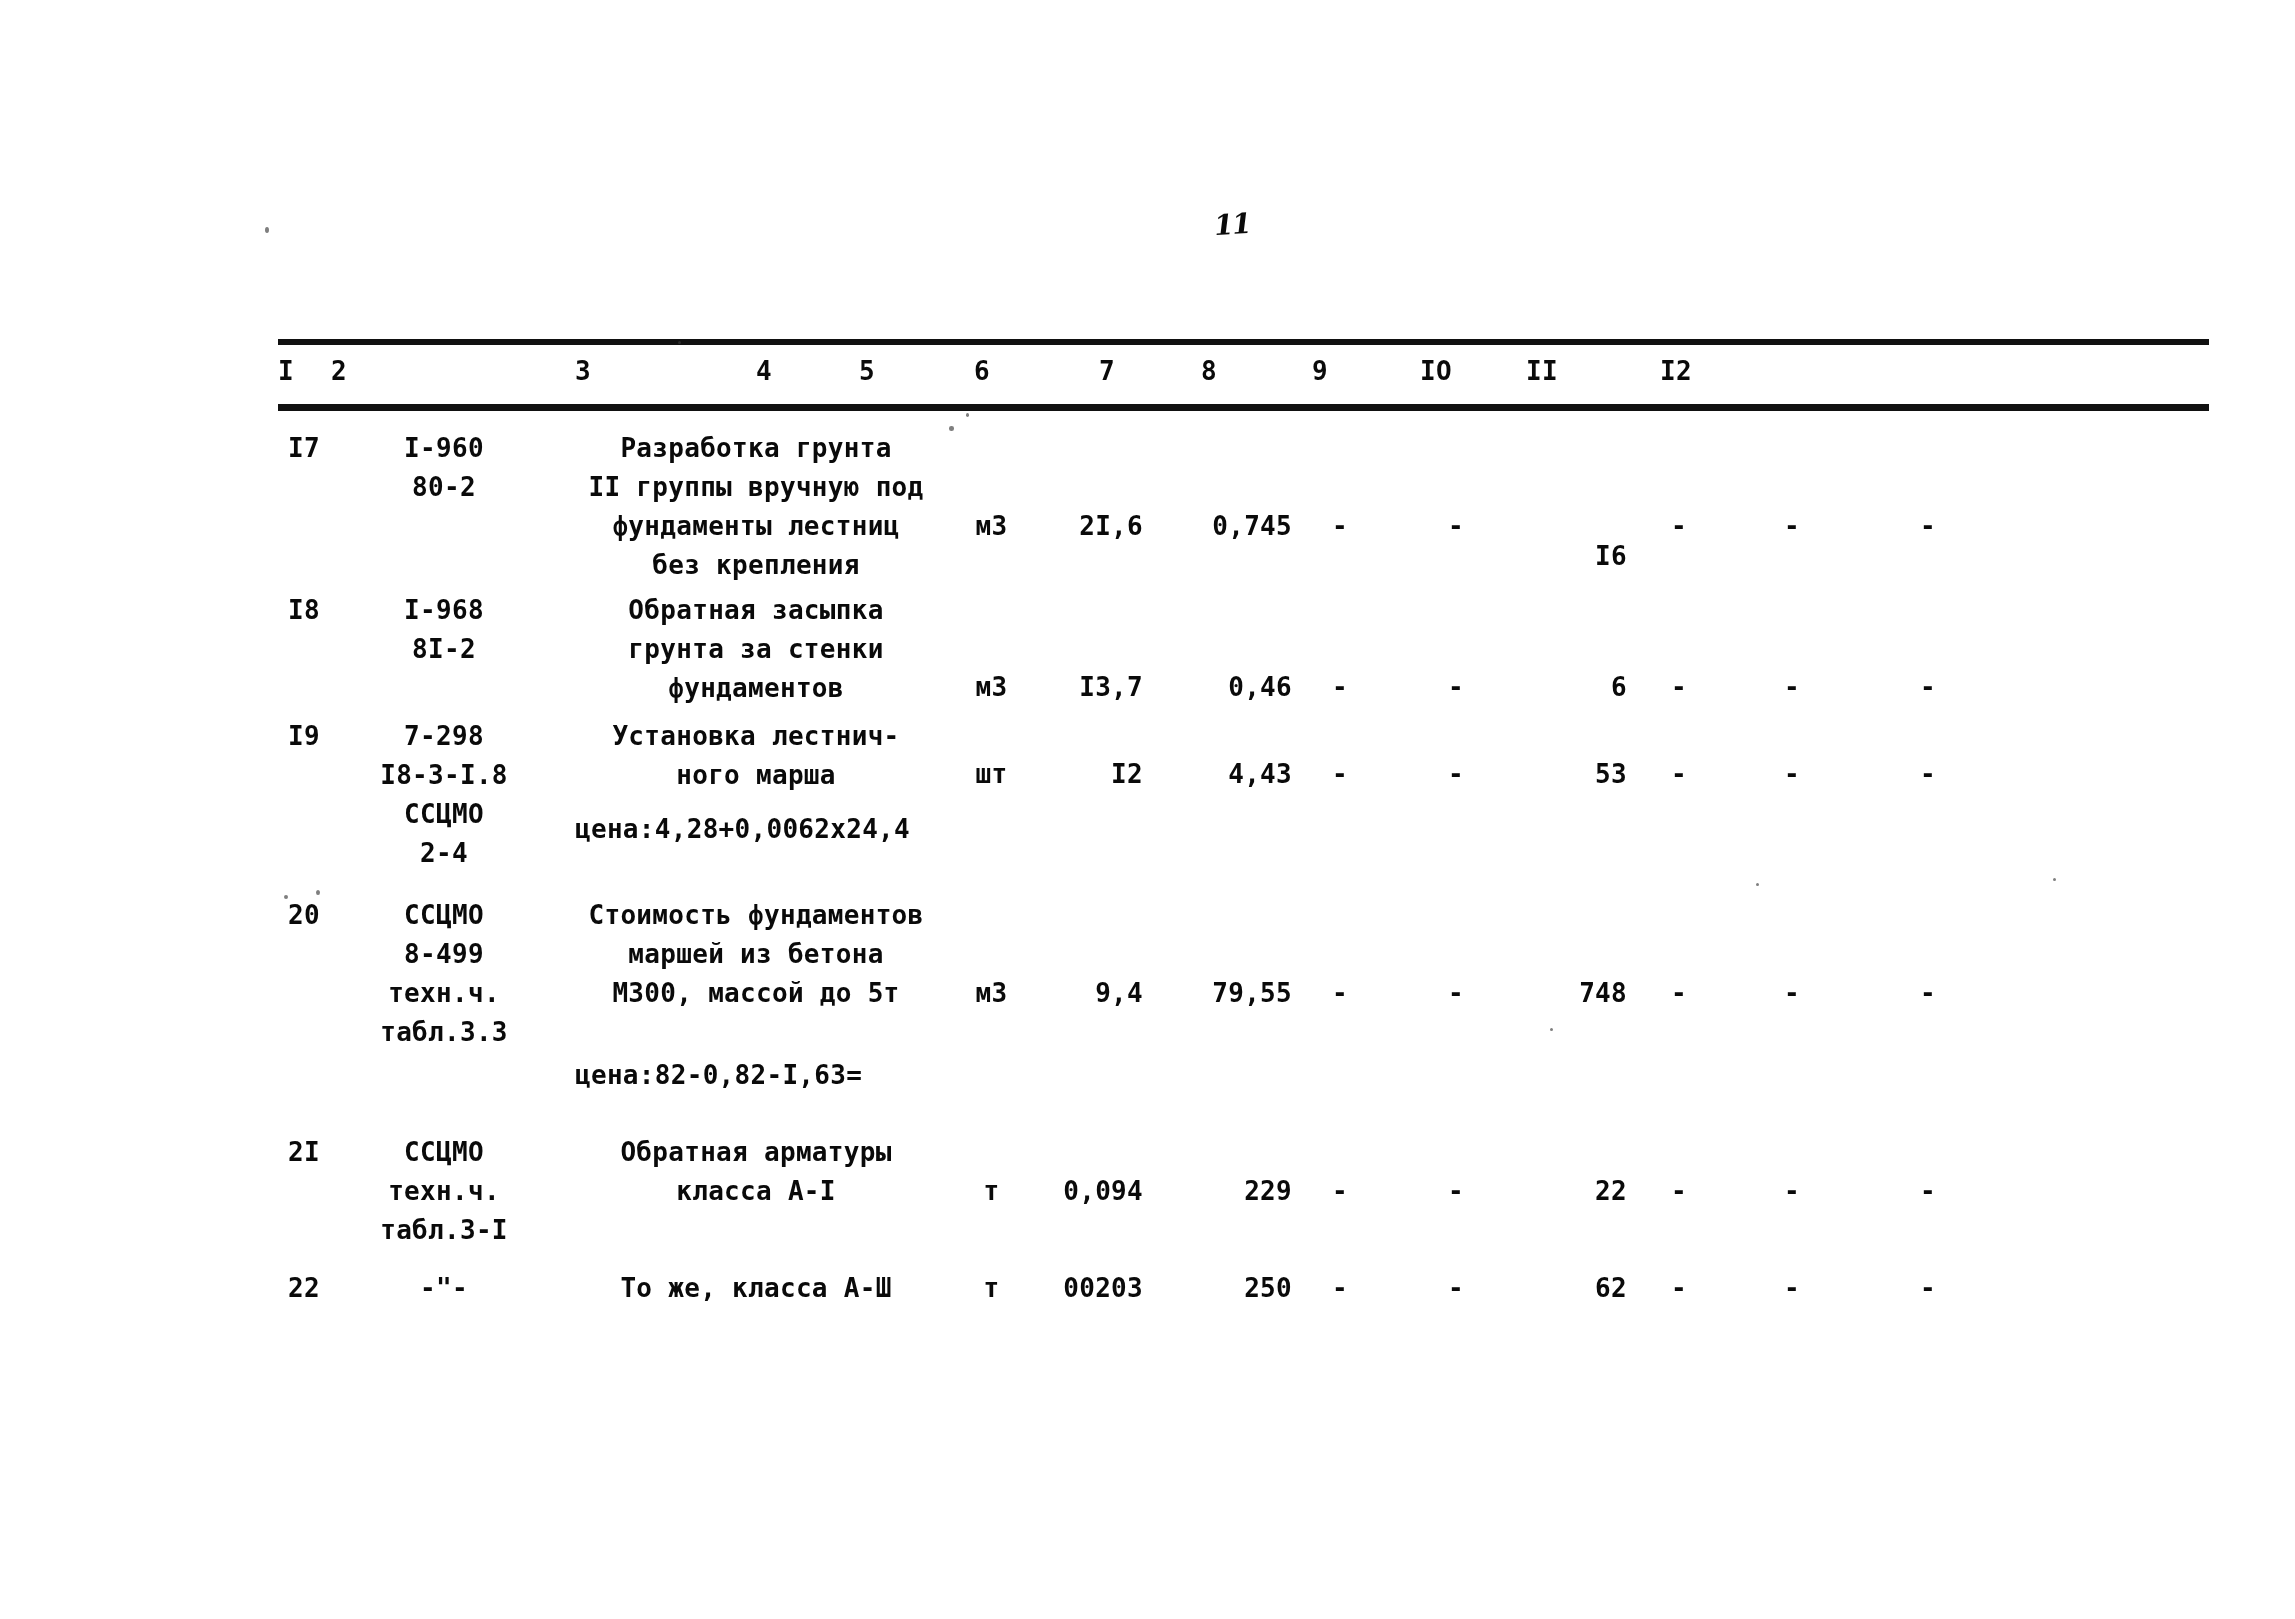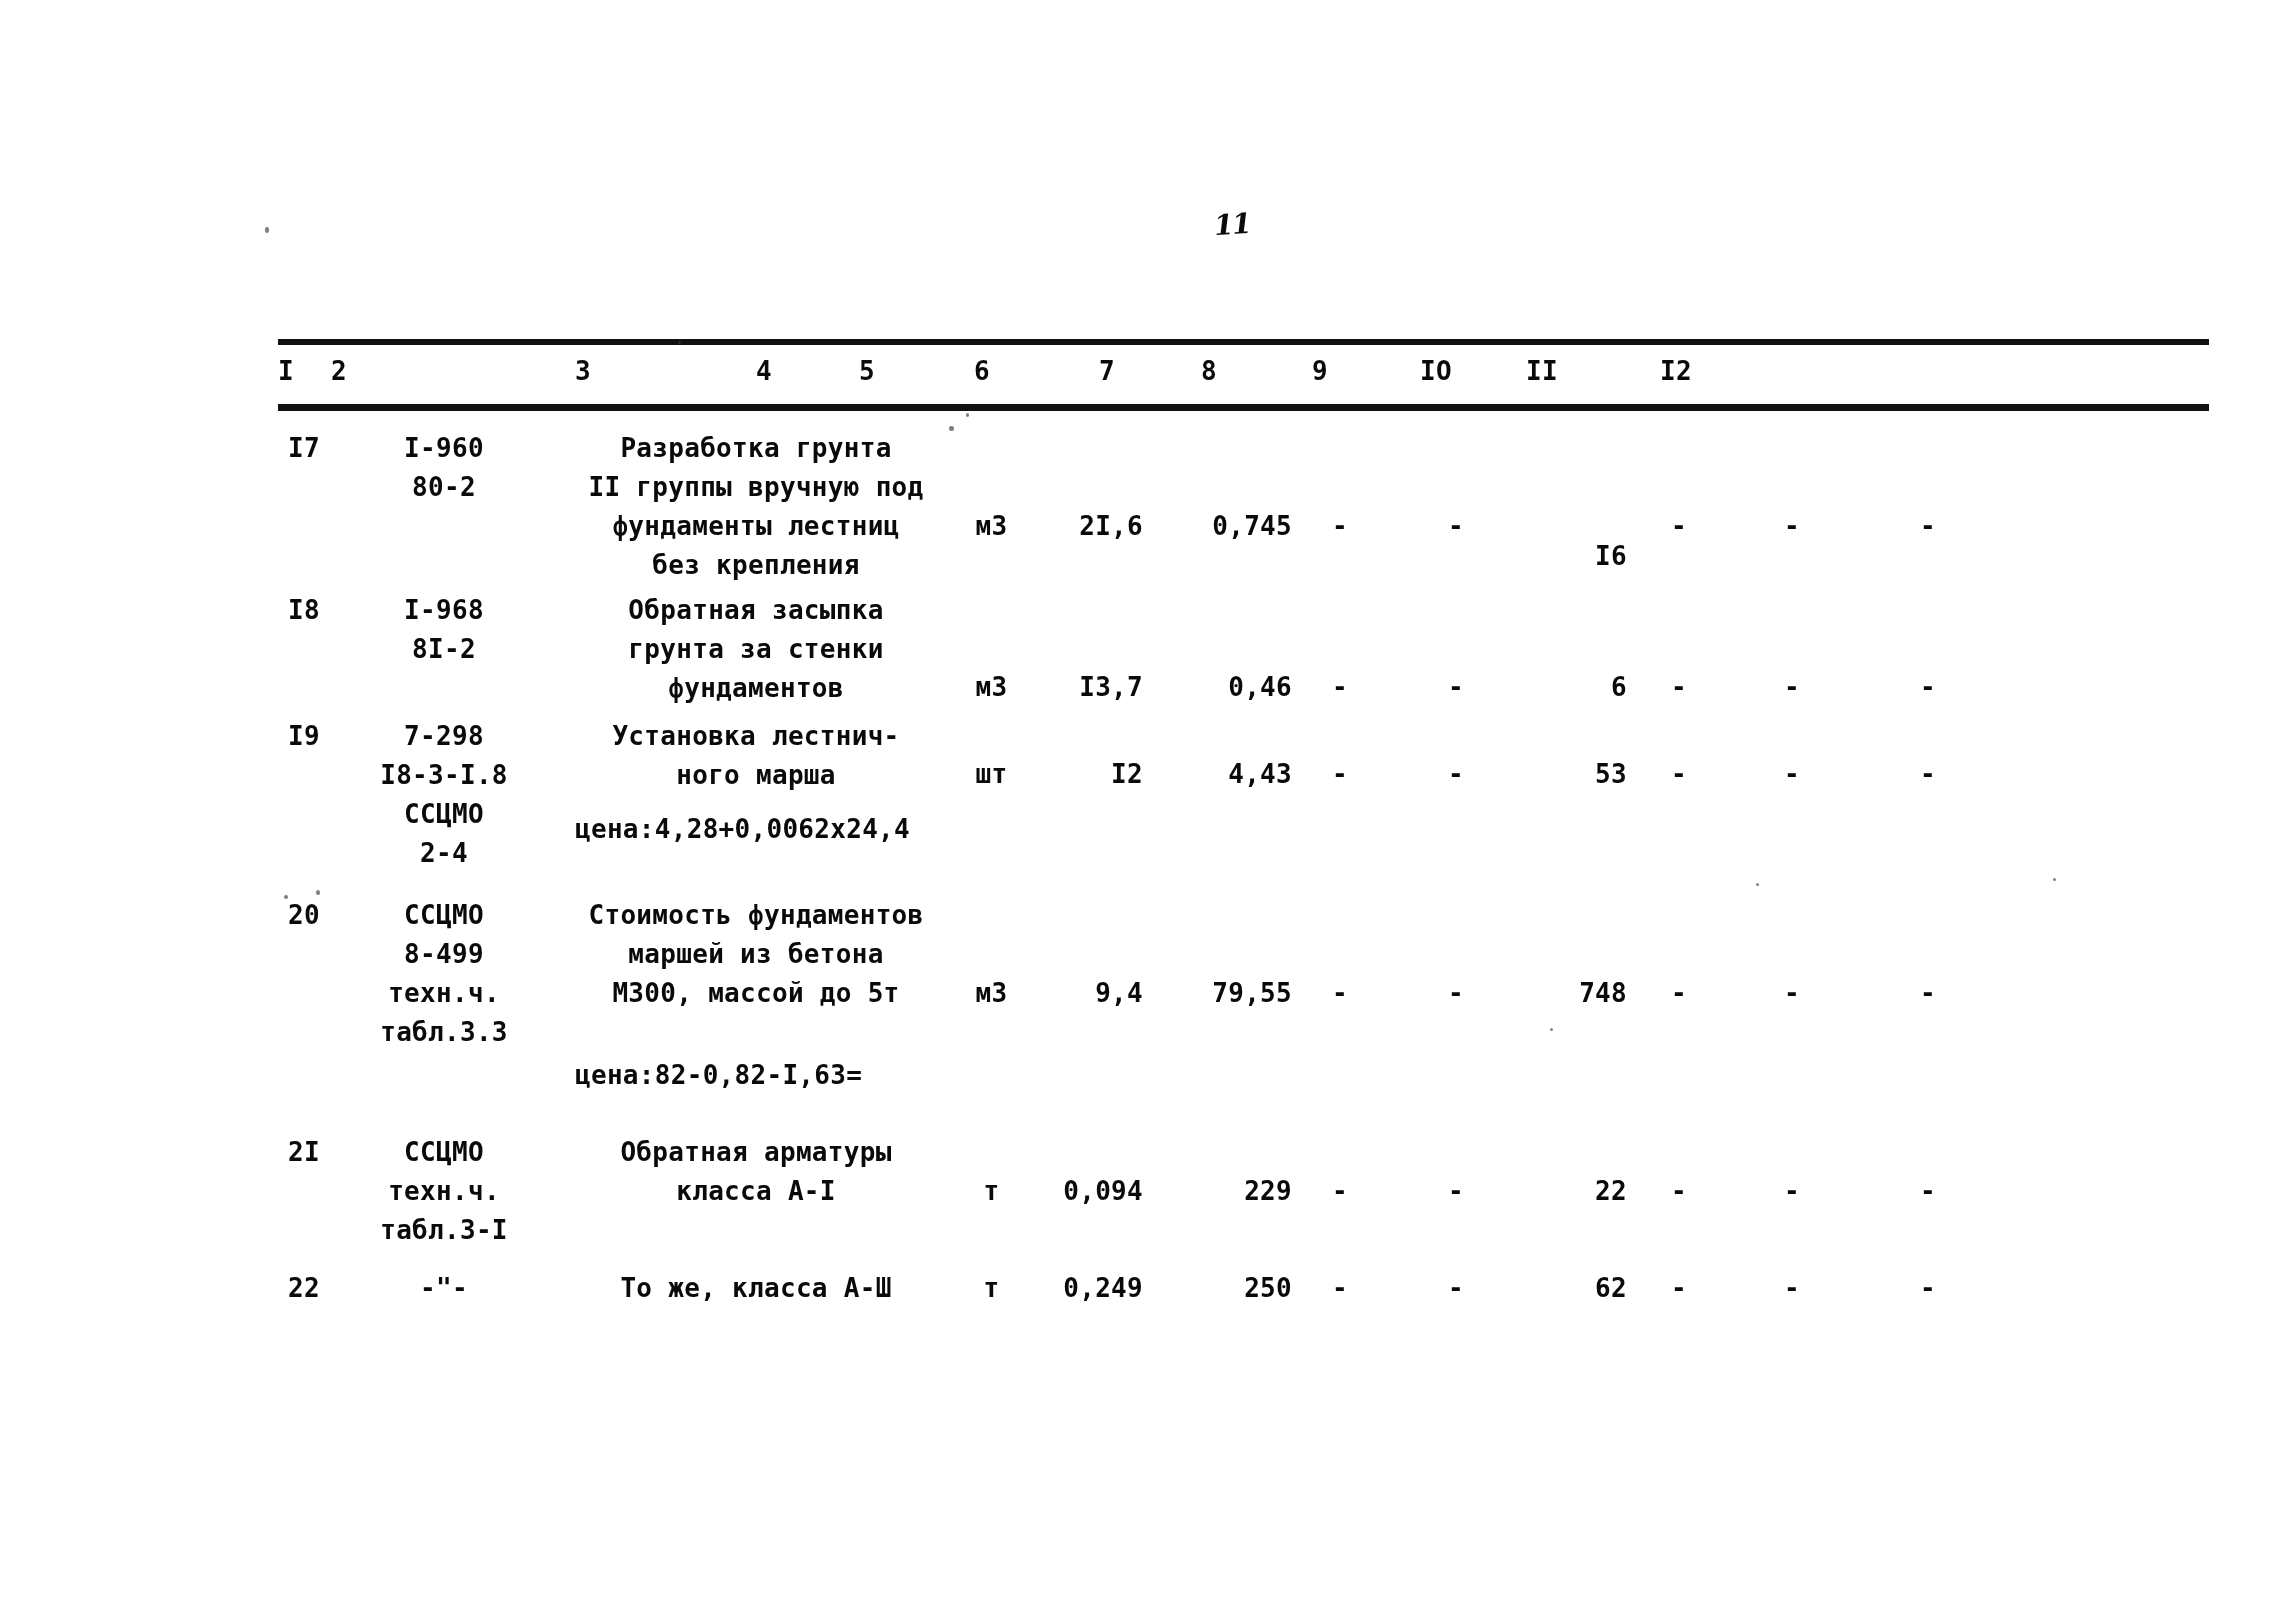--- a/index.html
+++ b/index.html
@@ -233,21 +233,21 @@
     <div class="cell b-c8" style="top:1172px">-</div>
     <div class="cell b-c9" style="top:1172px">22</div>
     <div class="cell b-c10" style="top:1172px">-</div>
     <div class="cell b-c11" style="top:1172px">-</div>
     <div class="cell b-c12" style="top:1172px">-</div>
 
     <div class="cell b-num multiline" style="top:1269px">22</div>
     <div class="cell b-code multiline" style="top:1269px">-"-</div>
     <div class="cell b-desc multiline" style="top:1269px">То же, класса А-Ш</div>
     <div class="cell b-unit" style="top:1269px">т</div>
-    <div class="cell b-qty" style="top:1269px">0,249</div>
+    <div class="cell b-qty" style="top:1269px">00203</div>
     <div class="cell b-c6" style="top:1269px">250</div>
     <div class="cell b-c7" style="top:1269px">-</div>
     <div class="cell b-c8" style="top:1269px">-</div>
     <div class="cell b-c9" style="top:1269px">62</div>
     <div class="cell b-c10" style="top:1269px">-</div>
     <div class="cell b-c11" style="top:1269px">-</div>
     <div class="cell b-c12" style="top:1269px">-</div>
 
   </div>
 

